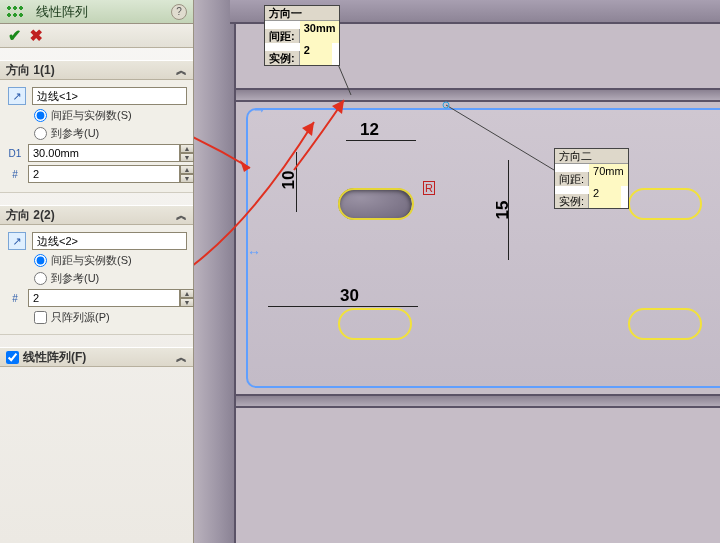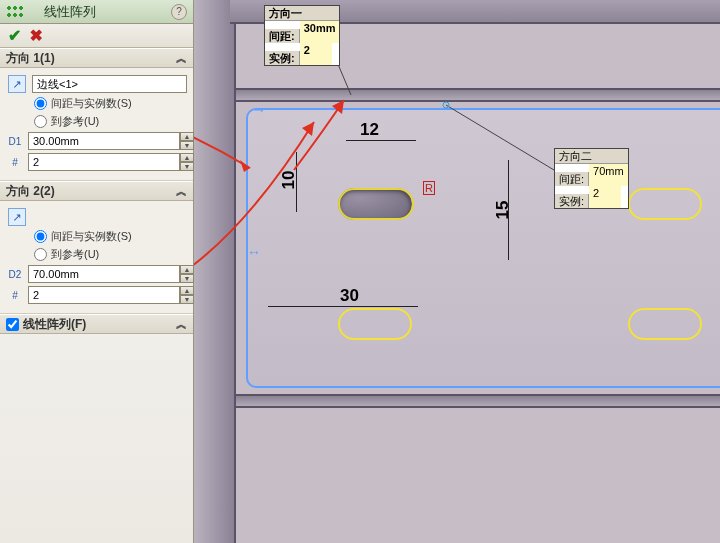--- a/index.html
+++ b/index.html
@@ -49,21 +49,21 @@
     border-bottom: 1px solid #9a9282;
     height: 24px;
     display: flex;
     align-items: center;
     padding: 0 6px;
     justify-content: space-between;
   }
   .feature-title .lbl {
     font-size: 13px;
     color: #1a3a1a;
-    display: flex; align-items: center; gap: 20px;
+    display: flex; align-items: center; gap: 12px;
   }
   .pattern-icon {
     width: 18px; height: 14px;
     display: inline-block;
     background:
       radial-gradient(circle at 3px 3px, #2a9a2a 2px, transparent 2px),
       radial-gradient(circle at 9px 3px, #2a9a2a 2px, transparent 2px),
       radial-gradient(circle at 15px 3px, #2a9a2a 2px, transparent 2px),
       radial-gradient(circle at 3px 10px, #2a9a2a 2px, transparent 2px),
       radial-gradient(circle at 9px 10px, #2a9a2a 2px, transparent 2px),
@@ -95,20 +95,21 @@
     background: linear-gradient(to bottom, #e9e6dc, #ddd8cb);
     border-top: 1px solid #fff;
     border-bottom: 1px solid #b7b09e;
     display: flex;
     align-items: center;
     justify-content: space-between;
     padding: 0 6px;
     font-weight: bold;
     color: #333;
     font-size: 12px;
+    margin-top: 12px;
   }
   .chev {
     font-size: 11px;
     color: #555;
   }
   .section-body {
     padding: 4px 6px 6px 6px;
     background: #f1efe8;
     border-bottom: 1px solid #d0ccc0;
   }
@@ -400,53 +401,46 @@
 
   <div class="section-hdr">
     <span>方向 2(2)</span>
     <span class="chev">︽</span>
   </div>
   <div class="section-body">
     <div class="row">
       <div class="icon-slot">
           <div class="dir-arrow">↗</div>
         </div>
+      <input type="text" class="field" value="边线&lt;2&gt;" style="">
     </div>
     <label class="radio-row">
       <input type="radio" checked="" style="">
       <span>间距与实例数(S)</span>
     </label>
     <label class="radio-row">
       <input type="radio" style="">
       <span>到参考(U)</span>
     </label>
     <div class="row">
       <div class="icon-slot">
-          <div class="spacing-icon">D2</div>
-        </div>
-      <div class="spinner">
-        <input value="70.00mm" style="">
-        <div class="spin-btns">
-            <div>▲</div>
-            <div>▼</div>
-          </div>
-      </div>
-    </div>
-    <div class="row">
-      <div class="icon-slot">
           <div class="count-icon">#</div>
         </div>
       <div class="spinner">
         <input value="2" style="">
         <div class="spin-btns">
             <div>▲</div>
             <div>▼</div>
           </div>
       </div>
     </div>
+    <label class="cb-row">
+      <input type="checkbox" style="">
+      <span>只阵列源(P)</span>
+    </label>
   </div>
 
   <div class="section-hdr">
     <span style="display:flex;align-items:center;gap:4px">
       <input type="checkbox" checked="" style="">
       <span>线性阵列(F)</span>
     </span>
     <span class="chev">︽</span>
   </div>
 

